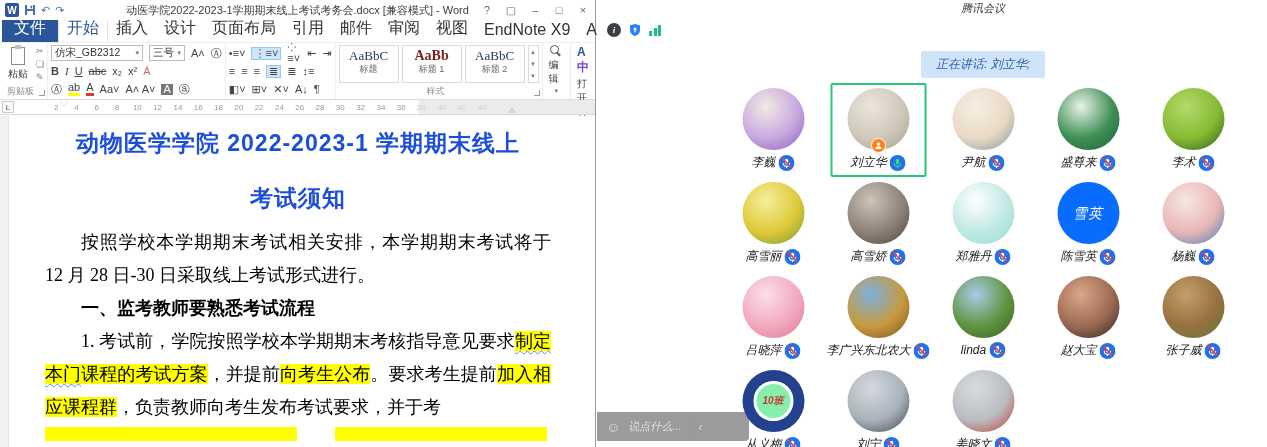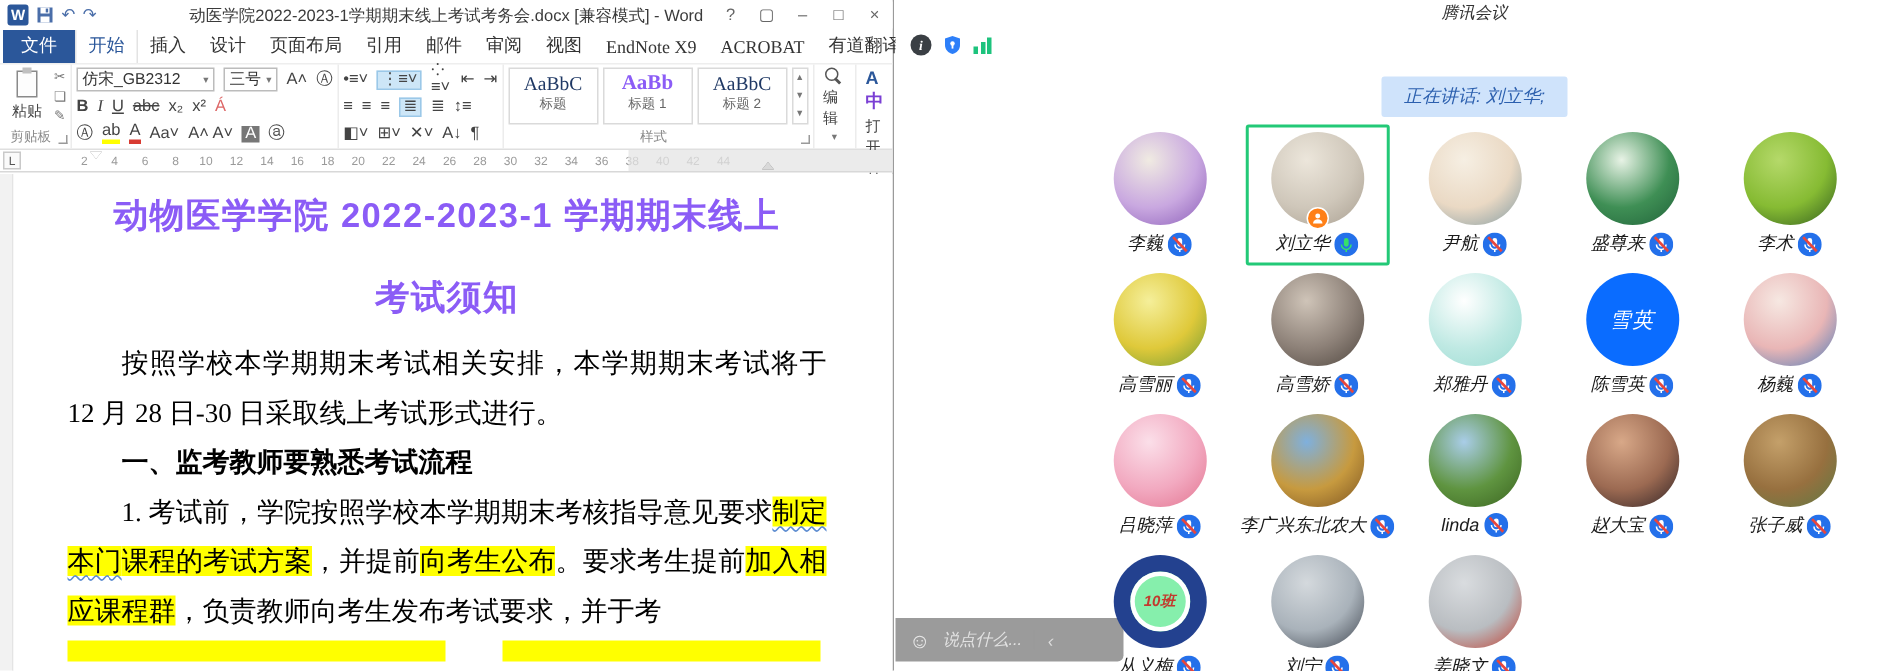--- a/index.html
+++ b/index.html
@@ -11,21 +11,21 @@
   #word { left:0; width:596px; border-right:1px solid #9a9a9a; }
   .w-titlebar { height:20px; display:flex; align-items:center; position:relative; background:#fff; }
   .qat { display:flex; align-items:center; gap:5px; padding-left:5px; z-index:2; }
   .word-app { width:14px; height:14px; background:#2b579a; color:#fff; font-size:10px; font-weight:bold;
     display:flex; align-items:center; justify-content:center; border-radius:2px; }
   .qat-ic { font-size:11px; color:#4a6ea9; line-height:1; }
   .w-title { position:absolute; left:0; right:0; text-align:center; font-size:11px; color:#3b3b3b; }
   .w-ctrls { margin-left:auto; display:flex; z-index:2; background:#fff; }
   .winbtn { width:24px; height:18px; text-align:center; font-size:11px; color:#666; line-height:18px; }
   .w-tabs { height:22px; display:flex; align-items:flex-end; background:#fff; padding-left:2px; }
-  .tab { font-size:12px; color:#333; padding:3px 8px; white-space:nowrap;font-family:Liberation Serif, serif; }
+  .tab { font-size:16px; color:#333; padding:3px 8px; white-space:nowrap; }
   .tab-file { background:#2b579a; color:#fff; padding:3px 12px; }
   .tab.active { color:#2b579a; border:1px solid #e3e3e3; border-bottom:none; background:#fff; }
   .signin { margin-left:auto; font-size:12px; color:#444; padding:3px 8px; }
   .ribbon { height:58px; display:flex; background:#fff; border-bottom:1px solid #dfdfdf; border-top:1px solid #eee; }
   .grp { display:flex; flex-direction:column; border-right:1px solid #ececec; }
   .grp-body { flex:1; display:flex; padding:2px 3px; gap:3px; }
   .grp-label { height:14px; font-size:9px; color:#8a8a8a; text-align:center; position:relative; padding:0 10px 0 4px; }
   .dlg { position:absolute; right:2px; bottom:3px; width:6px; height:6px;
     border-right:1px solid #9a9a9a; border-bottom:1px solid #9a9a9a; }
   .paste { display:flex; flex-direction:column; align-items:center; justify-content:center; width:34px; font-size:10px; color:#444; }
@@ -35,21 +35,21 @@
   .f-col { display:flex; flex-direction:column; gap:2px; }
   .combo { border:1px solid #bcbcbc; height:16px; display:flex; align-items:center; font-size:10.5px; color:#333;
     padding:0 3px; gap:3px; background:#fff; }
   .caret { font-size:7px; color:#777; }
   .btnrow { display:flex; align-items:center; gap:6px; font-size:11px; color:#444; height:16px; }
   .fb { line-height:1; }
   .hlbtn { background:#cde6f7; border:1px solid #9bc8e8; padding:0 2px; }
   .ab-hl { border-bottom:3px solid #ffff00; } .ab-fc { border-bottom:3px solid #d83b32; }
   .stylebox { border:1px solid #dadada; width:60px; text-align:center; padding-top:2px; }
   .st-prev { font-family:"Liberation Serif", serif; font-size:13px; color:#1f3864; line-height:15px; }
-  .st-prev.b { font-weight:bold; font-size:14px; color:#8b5cf6; }
+  .st-prev.b { font-weight:bold; font-size:14px; color:#7f1d1d; }
   .st-name { font-size:9px; color:#666; }
   .st-scroll { width:11px; display:flex; flex-direction:column; border:1px solid #dadada; }
   .st-scroll span { flex:1; font-size:6px; color:#777; text-align:center; line-height:12px; }
   .vbtn { display:flex; flex-direction:column; align-items:center; justify-content:center; font-size:10px; color:#444; gap:1px; padding:0 3px; }
   .mag { width:12px; height:12px; position:relative; }
   .mag::before { content:""; position:absolute; width:7px; height:7px; border:1.5px solid #555; border-radius:50%; left:0; top:0; }
   .mag::after { content:""; position:absolute; width:5px; height:1.5px; background:#555; transform:rotate(45deg); left:6px; top:8px; }
   .yd-ic b { font-size:12px; }
   .ruler { height:15px; background:#fff; border-bottom:1px solid #d8d8d8; position:relative; display:flex;
     padding-left:46px; overflow:hidden; }
@@ -59,21 +59,21 @@
     font-size:8px; color:#555; text-align:center; line-height:11px; z-index:2; }
   .ind { position:absolute; width:0; height:0; z-index:2; }
   .ind-first { left:60px; top:1px; border-left:4px solid transparent; border-right:4px solid transparent; border-top:5px solid #fff;
     filter:drop-shadow(0 0 0.5px #777); }
   .ind-first::after{ content:""; }
   .ind-right { left:508px; bottom:1px; border-left:4px solid transparent; border-right:4px solid transparent; border-bottom:5px solid #d9d9d9;
     filter:drop-shadow(0 0 0.5px #777); }
   .vruler { position:absolute; left:0; top:116px; bottom:0; width:9px; background:#f2f2f2; border-right:1px solid #e4e4e4; }
   .doc { position:absolute; left:9px; right:0; top:116px; bottom:0; background:#fff; overflow:hidden;
     padding:12px 44px 0 36px; }
-  .doc-title { text-align:center; font-size:23px; font-weight:bold; letter-spacing:1px; color:#8b5cf6;
+  .doc-title { text-align:center; font-size:23px; font-weight:bold; letter-spacing:1px; color:#1d4ed8;
     font-family:"Liberation Sans", sans-serif; }
   .doc-title.t1 { margin-bottom:24px; }
   .doc-title.t2 { margin-bottom:12px; }
   .para { font-family:"Liberation Serif", serif; font-size:18px; line-height:33px; color:#000;
     text-indent:2em; text-align:justify; }
   .h1cn { font-family:"Liberation Sans", sans-serif; font-weight:bold; font-size:18px; line-height:33px; text-indent:2em; }
   .hl { background:#ffff00; }
   .wavy { text-decoration:underline wavy #5b8bd0 1px; text-underline-offset:3px; }
   .cutbars { display:flex; gap:38px; margin-top:3px; }
   .cutbar { height:14px; background:#ffff00; }

